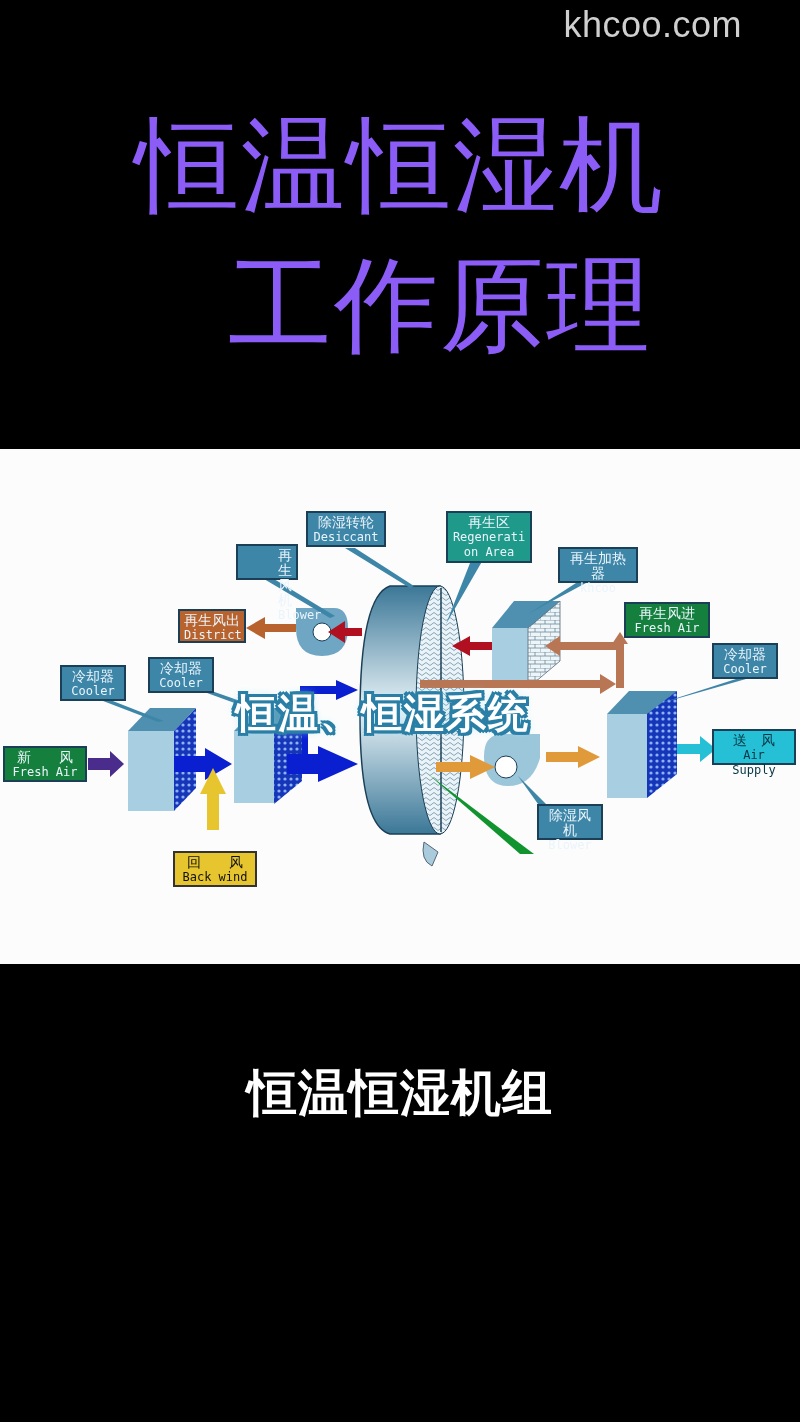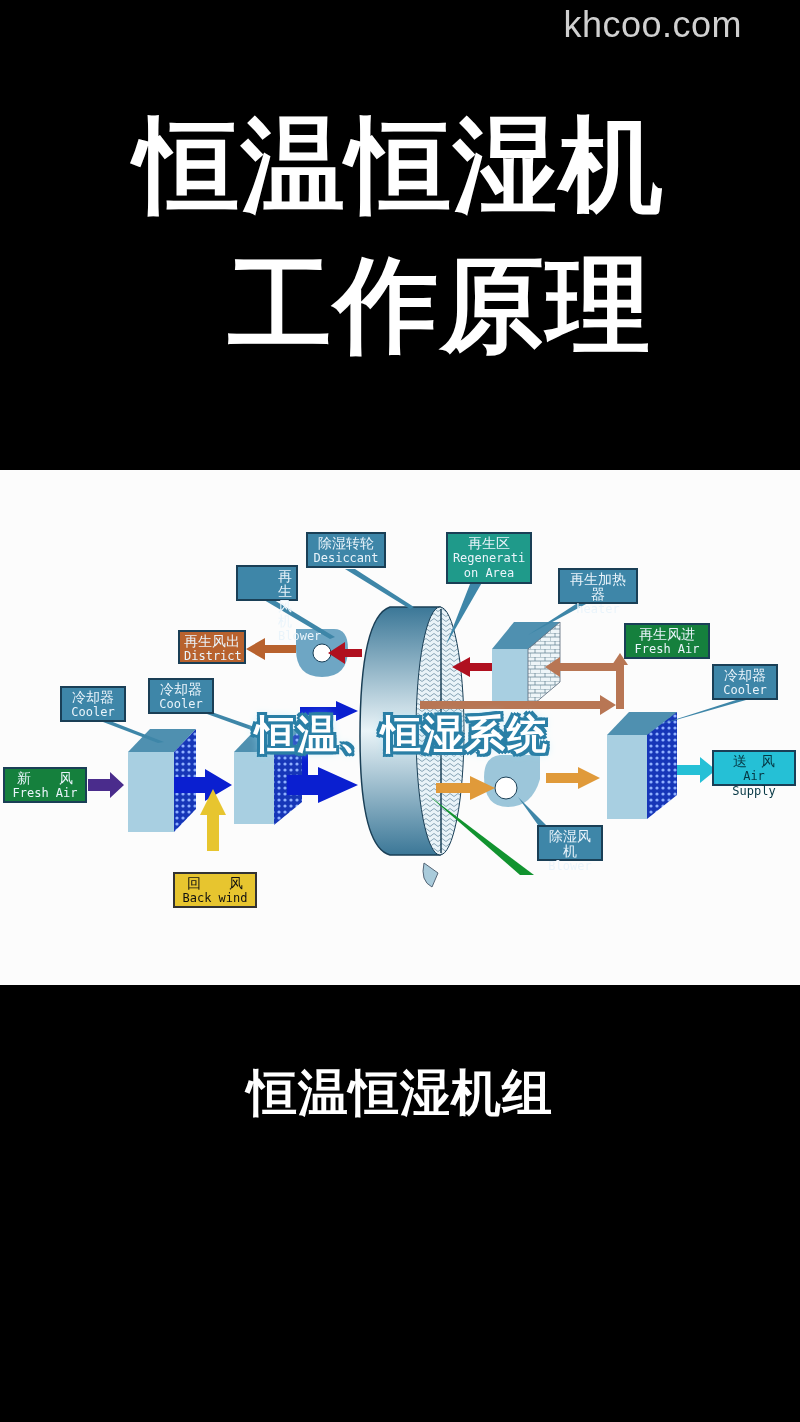--- a/index.html
+++ b/index.html
@@ -1,34 +1,34 @@
 <!DOCTYPE html>
 <html><head>
 <meta charset="utf-8">
 <style>
   html,body{margin:0;padding:0;background:#000;}
   body{width:800px;height:1422px;position:relative;overflow:hidden;font-family:"DejaVu Sans",sans-serif;}
   .watermark{position:absolute;right:58px;top:4px;color:#cfcfcf;font-family:"Liberation Sans",sans-serif;font-size:36px;letter-spacing:0.5px;}
-  .title{position:absolute;left:0;width:800px;text-align:center;color:#ffffff;font-family:"DejaVu Sans",sans-serif;font-weight:bold;letter-spacing:2px;}
+  .title{position:absolute;left:0;width:800px;text-align:center;color:#8b5cf6;font-family:"DejaVu Sans",sans-serif;font-weight:normal;letter-spacing:2px;}
   .title.l1{top:100px;font-size:104px;line-height:130px;}
   .title.l2{top:240px;font-size:104px;line-height:130px;padding-left:40px;}
-  .panel{position:absolute;left:0;top:470px;width:800px;height:515px;background:#fcfcfc;overflow:hidden;}
+  .panel{position:absolute;left:0;top:449px;width:800px;height:515px;background:#fcfcfc;overflow:hidden;}
   .caption{position:absolute;left:0;top:1060px;width:800px;text-align:center;color:#fff;font-size:50px;font-family:"DejaVu Sans",sans-serif;font-weight:bold;letter-spacing:1px;}
   .lbl{position:absolute;border:2px solid #1a3f56;color:#eaf4fb;text-align:center;font-size:13px;line-height:15px;padding:2px 4px;box-sizing:border-box;font-family:"DejaVu Sans Mono",monospace;}
   .lbl .zh{font-family:"DejaVu Sans",sans-serif;font-size:14px;display:block;}
   .lbl .en{display:block;font-size:12px;}
   .steel{background:#3e86a8;}
   .teal{background:#1f9a8a;}
   .purple{background:#15803d;}
   .orange{background:#b8622e;}
   .yellow{background:#e7c52f;color:#111;border-color:#333;}
   .cyan{background:#25c0d6;color:#063744;}
   .green{background:#11932f;}
   .overlay{position:absolute;left:236px;top:690px;color:#fff;font-size:40px;font-weight:bold;font-family:"DejaVu Sans",sans-serif;letter-spacing:2px;
-    text-shadow:-3px -3px 0 #2a7fa6,3px -3px 0 #2a7fa6,-3px 3px 0 #2a7fa6,3px 3px 0 #2a7fa6,0 3px 0 #2a7fa6,0 -3px 0 #2a7fa6,3px 0 0 #2a7fa6,-3px 0 0 #2a7fa6, 0 0 10px #9fe3ff;margin-left:19px;}
+    text-shadow:-3px -3px 0 #2a7fa6,3px -3px 0 #2a7fa6,-3px 3px 0 #2a7fa6,3px 3px 0 #2a7fa6,0 3px 0 #2a7fa6,0 -3px 0 #2a7fa6,3px 0 0 #2a7fa6,-3px 0 0 #2a7fa6, 0 0 10px #9fe3ff;}
   svg{position:absolute;left:0;top:0;}
 </style>
 </head>
 <body>
 
 <div class="watermark">khcoo.com</div>
 
 <div class="title l1">恒温恒湿机</div>
 <div class="title l2">工作原理</div>
 
@@ -131,21 +131,21 @@
   <div class="lbl teal" style="left:446px;top:62px;width:86px;height:52px;">
     <span class="zh">再生区</span>
     <span class="en">Regenerati on Area</span>
   </div>
   <div class="lbl steel" style="left:236px;top:95px;width:62px;height:36px;padding-left:40px;">
     <span class="zh">再生风机</span>
     <span class="en">Blower</span>
   </div>
   <div class="lbl steel" style="left:558px;top:98px;width:80px;height:36px;">
     <span class="zh">再生加热器</span>
-    <span class="en">heater</span>
+    <span class="en">khcoo</span>
   </div>
   <div class="lbl orange" style="left:178px;top:160px;width:68px;height:34px;">
     <span class="zh">再生风出</span>
     <span class="en">District</span>
   </div>
   <div class="lbl purple" style="left:624px;top:153px;width:86px;height:36px;">
     <span class="zh">再生风进</span>
     <span class="en">Fresh Air</span>
   </div>
   <div class="lbl steel" style="left:60px;top:216px;width:66px;height:36px;">

